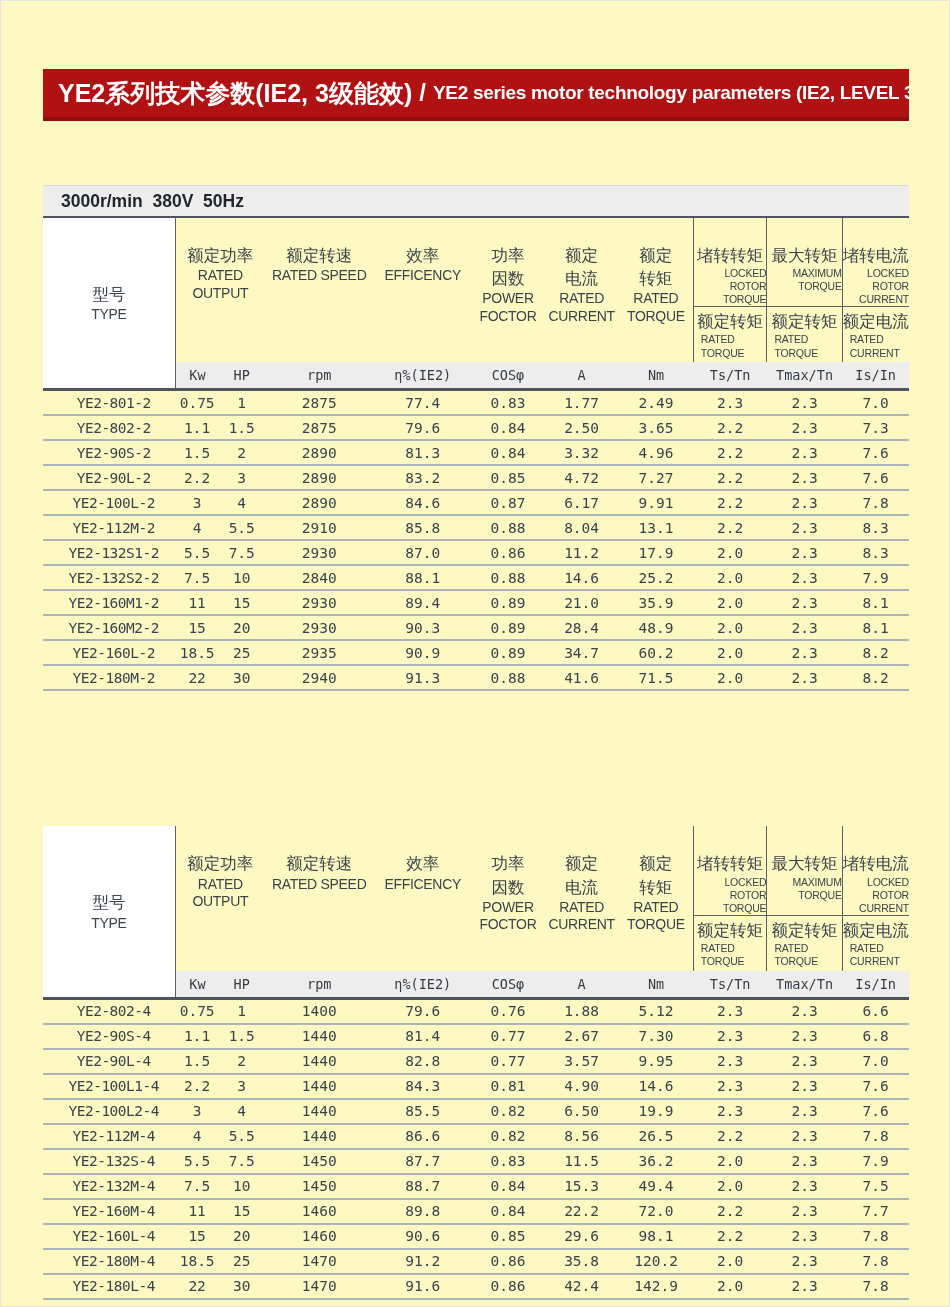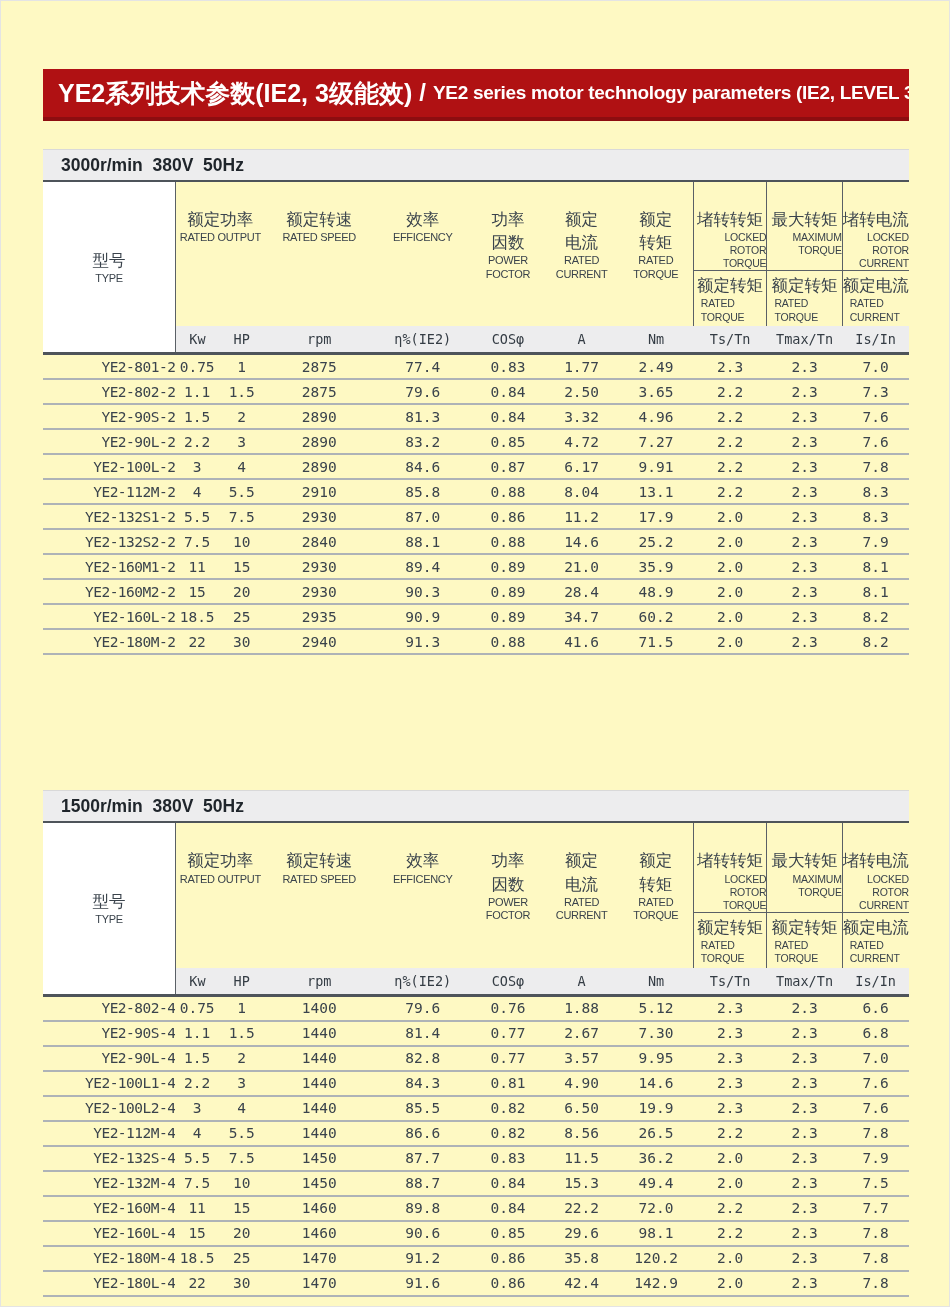--- a/index.html
+++ b/index.html
@@ -15,38 +15,38 @@
     height:52px;box-sizing:border-box;background:#b01113;
     border-bottom:4px solid #8d0d10;
     display:flex;align-items:center;padding:0 15px;
     color:#ffffff;white-space:nowrap;overflow:hidden;
   }
   .t-zh{font-size:25px;font-weight:bold;}
   .t-sep{font-size:24px;font-weight:bold;margin:0 7px;}
   .t-en{font-size:19px;font-weight:bold;letter-spacing:-0.3px;}
 
   
-  .block-1{margin-top:28px;}
+  .block-1{margin-top:64px;}
   .block-2{margin-top:135px;}
   .section-bar{
     height:33px;box-sizing:border-box;background:#ededee;
     border-top:1px solid #d9d9d9;border-bottom:2px solid #4e545a;
     display:flex;align-items:center;padding:0 18px;
     font-size:17.5px;font-weight:bold;color:#1f252b;white-space:pre;
   }
 
   
   table{width:100%;border-collapse:collapse;table-layout:fixed;}
   th,td{padding:0;font-weight:normal;overflow:hidden;}
 
   th{vertical-align:top;text-align:center;}
   .hdr-r1 th{height:55px;}
   .hdr-r2 th{height:55px;}
   th .zh{font-size:16.5px;color:#3a434c;line-height:1.4;padding-top:26px;white-space:pre-line;}
-  th .en{font-size:11px;color:#3a434c;letter-spacing:-0.3px;line-height:1.25;white-space:pre-line;}
+  th .en{font-size:14px;color:#3a434c;letter-spacing:-0.3px;line-height:1.25;white-space:pre-line;}
   th.th-type{vertical-align:middle;border-right:1px solid #5a6066;text-align:center;}
   th.th-type .zh{padding-top:0;}
   th.split{border-left:1px solid #5a6066;}
   th.split-top{border-bottom:1px solid #5a6066;}
   th.split .zh{font-size:16.5px;text-align:center;}
   th.split .en{text-align:right;padding-left:7px;font-size:10.5px;letter-spacing:-0.2px;}
   th.split-bot{vertical-align:middle;}
   th.split-bot .zh{padding-top:0;}
   th.split-bot .en{text-align:left;padding-left:7px;}
 
@@ -55,21 +55,21 @@
     font-family:"DejaVu Sans Mono",monospace;font-size:13.5px;
     text-align:center;vertical-align:middle;color:#343c44;
   }
   th.th-type{border-bottom:3px solid #4e545a;background:#ffffff;}
 
   tbody td{
     height:23px;border-bottom:2px solid #aeb3b7;
     font-family:"DejaVu Sans Mono",monospace;font-size:14.5px;
     color:#3a434c;vertical-align:middle;
   }
-  tbody td.model{text-align:right;padding-left:9px;letter-spacing:-0.5px;}
+  tbody td.model{text-align:center;padding-left:9px;letter-spacing:-0.5px;}
   tbody td.num{text-align:center;}
 </style>
 </head>
 <body>
 
 <div class="page">
   <div class="content">
 
     <div class="banner">
       <span class="t-zh">YE2系列技术参数(IE2, 3级能效)</span>
@@ -327,21 +327,20 @@
               <td class="num">71.5</td>
               <td class="num">2.0</td>
               <td class="num">2.3</td>
               <td class="num">8.2</td>
             </tr>
           </tbody>
       </table>
     </section>
 
     <section class="block-2">
-      <div class="section-bar">1500r/min  380V  50Hz</div>
       <table>
         <colgroup>
           <col style="width:15.3%">
             <col style="width:5.0%">
             <col style="width:5.3%">
           <col style="width:12.6%">
             <col style="width:11.3%">
             <col style="width:8.4%">
           <col style="width:8.6%">
             <col style="width:8.6%">

